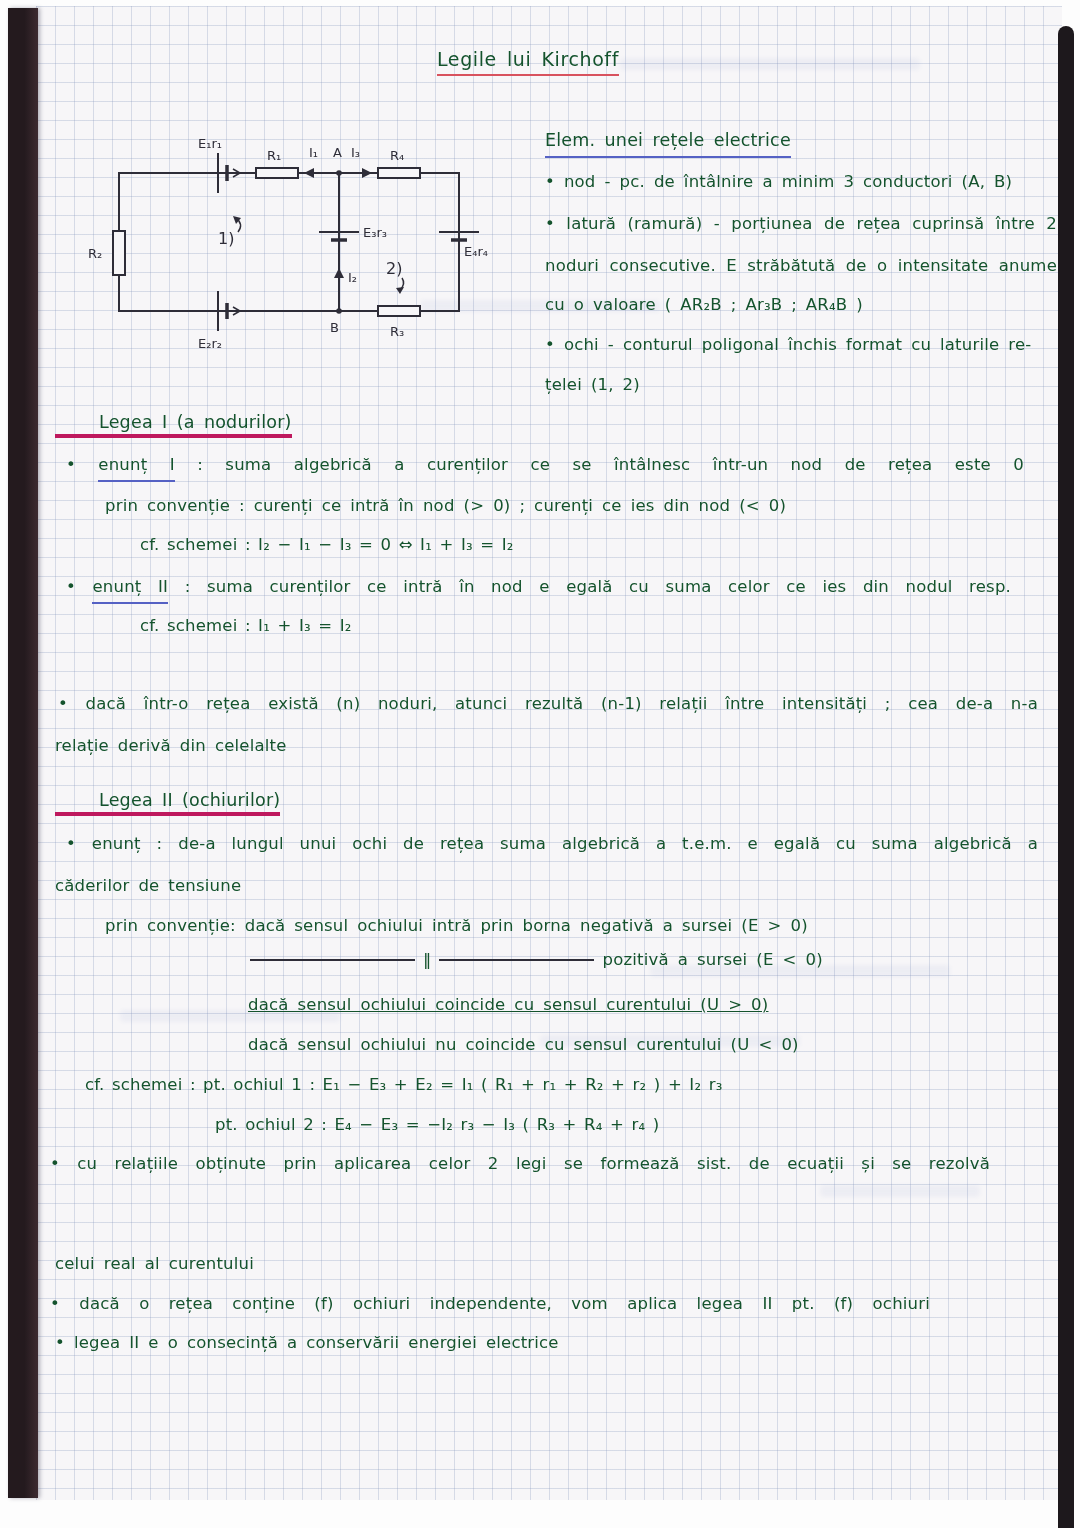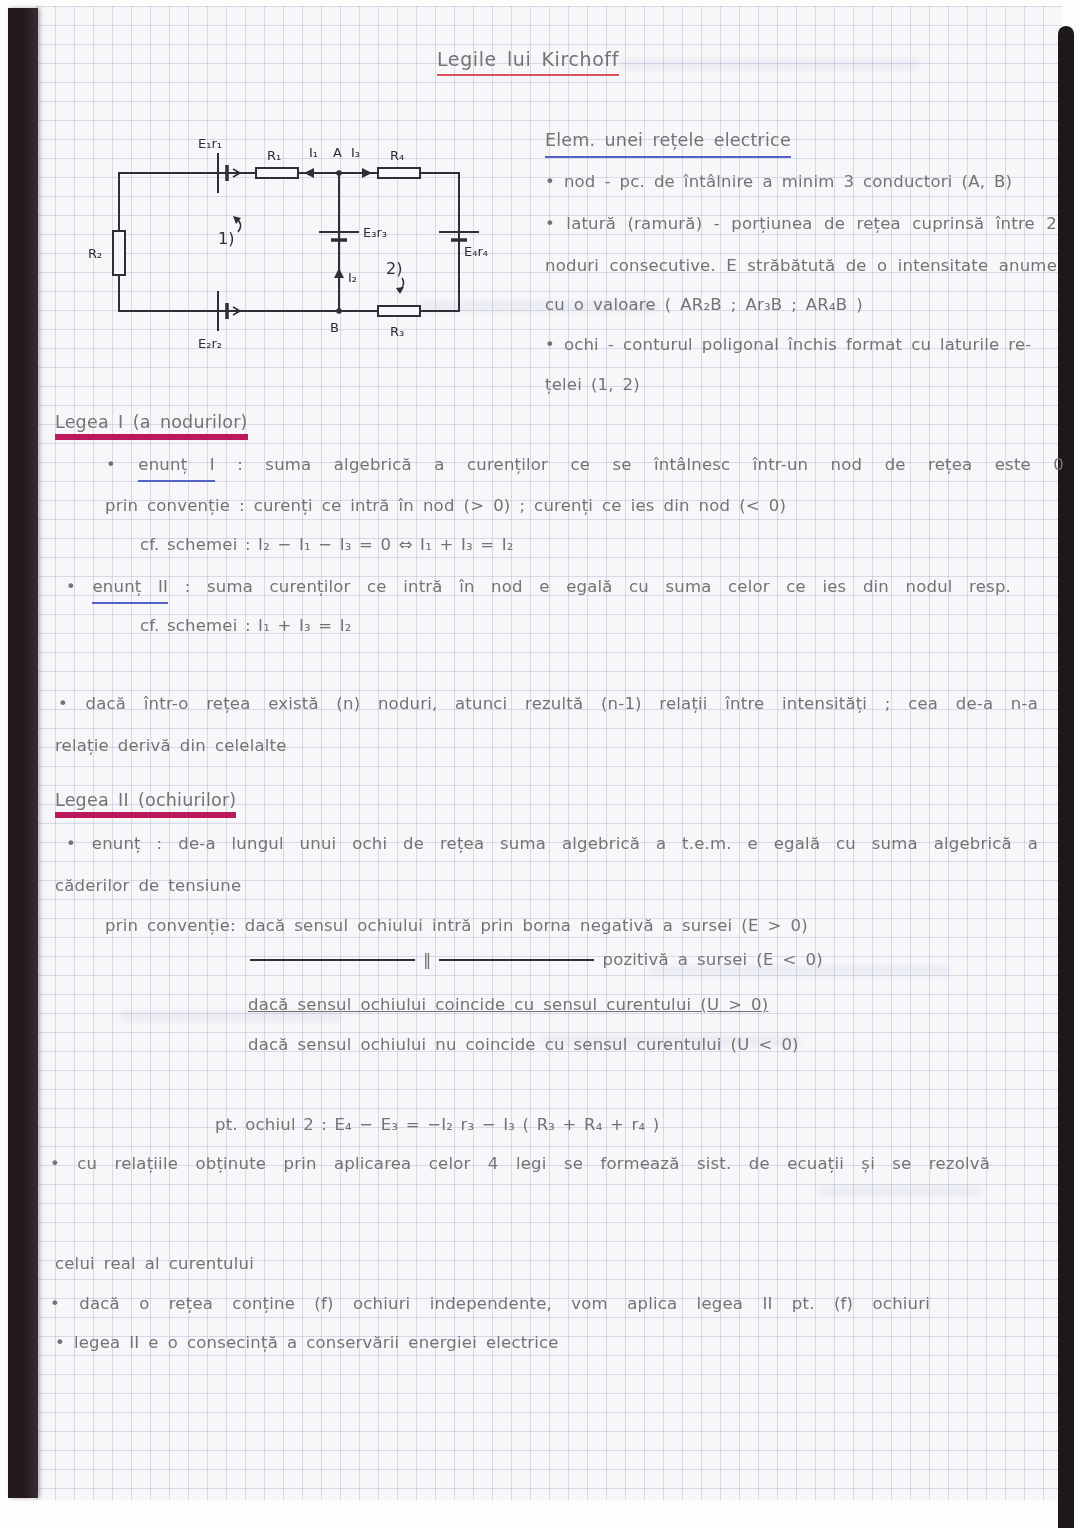--- a/index.html
+++ b/index.html
@@ -1,36 +1,36 @@
 <!DOCTYPE html>
 <html><head>
 <meta charset="utf-8">
 <style>
   html,body{margin:0;padding:0;background:#fdfdfd;}
   .stage{position:relative;width:1080px;height:1528px;overflow:hidden;
-         font-family:"DejaVu Sans","Liberation Sans",sans-serif;color:#737373;}
+         font-family:"DejaVu Sans","Liberation Sans",sans-serif;color:#14532d;}
   .paper{position:absolute;left:36px;top:6px;width:1026px;height:1494px;
          background-color:#f7f6f8;
          background-image:
            linear-gradient(to right, rgba(138,153,190,.30) 1px, transparent 1px),
            linear-gradient(to bottom, rgba(138,153,190,.30) 1px, transparent 1px);
          background-size:19px 19px;}
   .band-left{position:absolute;left:8px;top:8px;width:30px;height:1490px;
          background:linear-gradient(to right,#241a1e 55%,#3d2b31);box-shadow:2px 0 4px rgba(90,90,110,.45);}
   .band-right{position:absolute;left:1058px;top:26px;width:16px;height:1502px;
          background:#1d181c;border-radius:9px 9px 0 0;}
   .line{position:absolute;white-space:nowrap;font-size:16.5px;letter-spacing:.2px;
         word-spacing:3.5px;line-height:1.25;}
   .just{white-space:normal;text-align:justify;text-align-last:justify;word-spacing:normal;}
   .eq{word-spacing:2px;}
   .title{font-size:19px;letter-spacing:.6px;}
   .heading{font-size:17.5px;}
   .ul-red{border-bottom:2.5px solid #d8525e;padding-bottom:4px;}
   .ul-blue{border-bottom:2px solid #5561c4;padding-bottom:6px;}
-  .ul-green{border-bottom:6px solid #be185d;padding-bottom:2px;}
+  .ul-green{border-bottom:4px solid #be185d;padding-bottom:2px;padding-left:44px;}
   .ditto-row{position:absolute;display:flex;align-items:center;gap:8px;}
   .ditto-line{height:0;border-top:2px solid #2e2d38;}
   .bleed{position:absolute;background:#4a5fae;opacity:.055;filter:blur(2px);border-radius:4px;}
   svg text{font-family:"DejaVu Sans","Liberation Sans",sans-serif;fill:#2e2d38;}
 </style>
 </head>
 <body>
 
 <div class="stage">
   <div class="paper"></div>
@@ -119,21 +119,21 @@
   <div class="line" style="left:545px;top:172px;">• nod - pc. de întâlnire a minim 3 conductori (A, B)</div>
   <div class="line just" style="left:545px;top:214px;width:512px;">• latură (ramură) - porțiunea de rețea cuprinsă între 2</div>
   <div class="line just" style="left:545px;top:256px;width:512px;">noduri consecutive. E străbătută de o intensitate anume</div>
   <div class="line" style="left:545px;top:295px;">cu o valoare ( AR₂B ;  Ar₃B ;  AR₄B )</div>
   <div class="line" style="left:545px;top:335px;">• ochi - conturul poligonal închis format cu laturile re-</div>
   <div class="line" style="left:545px;top:375px;">țelei (1, 2)</div>
 
   <div class="line heading" style="left:55px;top:412px;">
     <span class="ul-green">Legea I (a nodurilor)</span>
   </div>
-  <div class="line just" style="left:66px;top:455px;width:958px;margin-left:40px;">
+  <div class="line just" style="left:66px;top:455px;width:958px;">
     <span>•</span>
     <span class="ul-blue">enunț I</span>
     <span>: suma algebrică a curenților ce se întâlnesc într-un nod de rețea este 0</span>
   </div>
   <div class="line" style="left:105px;top:496px;">prin convenție : curenți ce intră în nod (&gt; 0) ; curenți ce ies din nod (&lt; 0)</div>
   <div class="line eq" style="left:140px;top:535px;">cf. schemei :   I₂ − I₁ − I₃ = 0  ⇔  I₁ + I₃ = I₂</div>
   <div class="line just" style="left:66px;top:577px;width:945px;">
     <span>•</span>
     <span class="ul-blue">enunț II</span>
     <span>: suma curenților ce intră în nod e egală cu suma celor ce ies din nodul resp.</span>
@@ -149,18 +149,19 @@
   <div class="line" style="left:55px;top:876px;">căderilor de tensiune</div>
   <div class="line" style="left:105px;top:916px;">prin convenție: dacă sensul ochiului intră prin borna negativă a sursei (E &gt; 0)</div>
   <div class="ditto-row line" style="left:250px;top:950px;">
     <span class="ditto-line" style="width:165px;"></span>
     <span>‖</span>
     <span class="ditto-line" style="width:155px;"></span>
     <span>pozitivă a sursei (E &lt; 0)</span>
   </div>
   <div class="line" style="left:248px;top:995px;text-decoration:underline;">dacă sensul ochiului coincide cu sensul curentului (U &gt; 0)</div>
   <div class="line" style="left:248px;top:1035px;">dacă sensul ochiului nu coincide cu sensul curentului (U &lt; 0)</div>
+  <div class="line eq" style="left:85px;top:1075px;">cf. schemei :  pt. ochiul 1 :  E₁ − E₃ + E₂ = I₁ ( R₁ + r₁ + R₂ + r₂ ) + I₂ r₃</div>
   <div class="line eq" style="left:215px;top:1115px;">pt. ochiul 2 :  E₄ − E₃ = −I₂ r₃ − I₃ ( R₃ + R₄ + r₄ )</div>
-  <div class="line just" style="left:50px;top:1154px;width:940px;">• cu relațiile obținute prin aplicarea celor 4 legi se formează sist. de ecuații și se rezolvă</div>
+  <div class="line just" style="left:50px;top:1154px;width:940px;">• cu relațiile obținute prin aplicarea celor 2 legi se formează sist. de ecuații și se rezolvă</div>
   <div class="line" style="left:55px;top:1254px;">celui real al curentului</div>
   <div class="line just" style="left:50px;top:1294px;width:880px;">• dacă o rețea conține (f) ochiuri independente, vom aplica legea II pt. (f) ochiuri</div>
   <div class="line" style="left:55px;top:1333px;">• legea II e o consecință a conservării energiei electrice</div>
 </div>
 
 </body></html>

